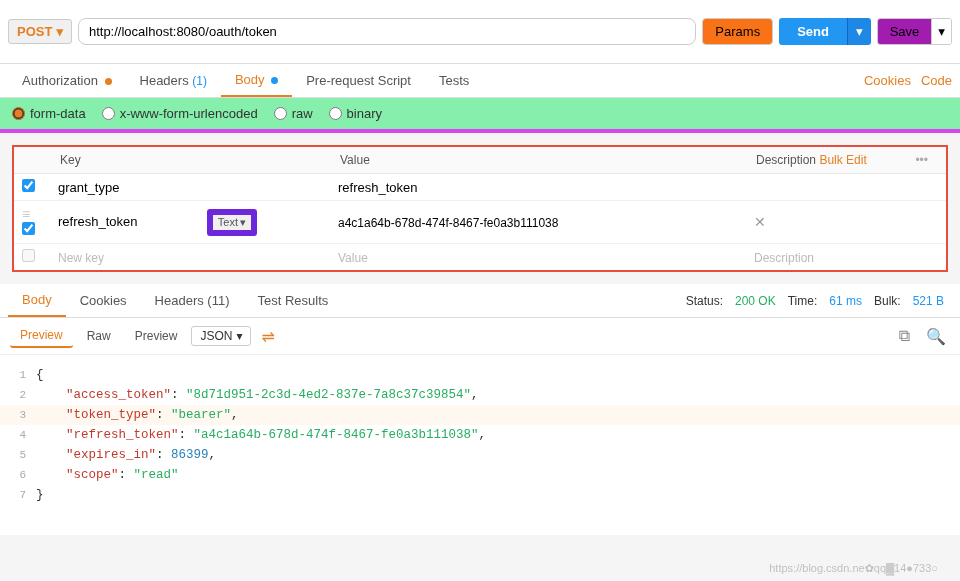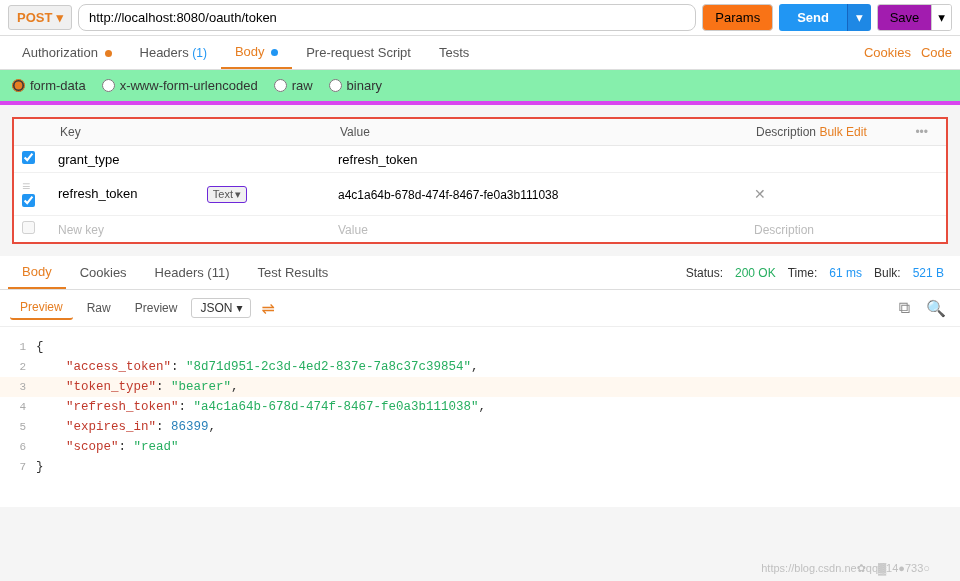--- a/index.html
+++ b/index.html
@@ -4,21 +4,21 @@
   <style>
     * { box-sizing: border-box; margin: 0; padding: 0; }
     body { font-family: 'Segoe UI', Arial, sans-serif; font-size: 13px; background: #f5f5f5; color: #333; }
 
     
     .top-bar {
       display: flex;
       align-items: center;
       background: #fff;
       border-bottom: 1px solid #ddd;
-      padding: 4px 8px;
+      padding: 18px 8px;
       gap: 6px;
     }
     .method-select {
       display: flex;
       align-items: center;
       background: #f0f0f0;
       border: 1px solid #ccc;
       border-radius: 3px;
       padding: 4px 8px;
       cursor: pointer;
@@ -189,21 +189,21 @@
       background: none;
       border: none;
     }
     .three-dots { color: #aaa; margin-right: 8px; }
 
     .text-type-label {
       display: inline-flex;
       align-items: center;
       gap: 2px;
       background: #f0f0f0;
-      border: 1px solid #6d28d9;
+      border: 6px solid #6d28d9;
       border-radius: 3px;
       padding: 1px 5px;
       font-size: 11px;
       cursor: pointer;
       color: #555;
     }
     .new-key-placeholder { color: #bbb; font-size: 12px; }
     .new-value-placeholder { color: #bbb; font-size: 12px; }
     .row-drag-icon { color: #ccc; margin-right: 4px; font-size: 14px; }
     .close-icon { color: #999; cursor: pointer; font-size: 14px; }
@@ -315,21 +315,21 @@
       cursor: pointer;
       font-size: 16px;
       color: #888;
       padding: 2px 4px;
     }
 
     
     .watermark {
       position: fixed;
       bottom: 6px;
-      right: 30px;
+      right: 22px;
       font-size: 11px;
       color: #aaa;
       opacity: 0.7;
       margin-top: 21px;
     }
 
     .line3-highlight {
       background: #fff8f0;
     }
   </style>

